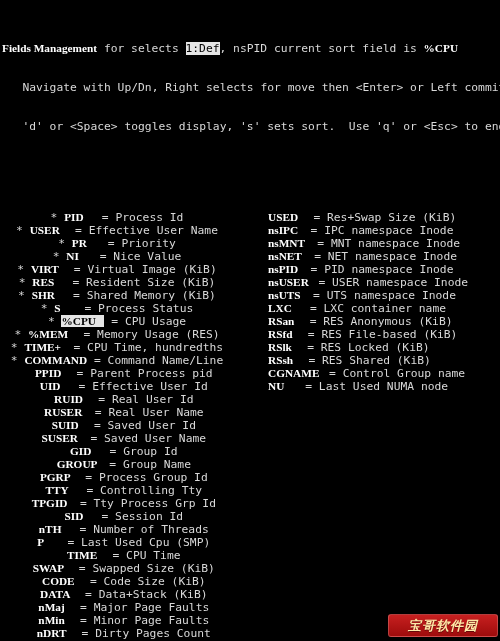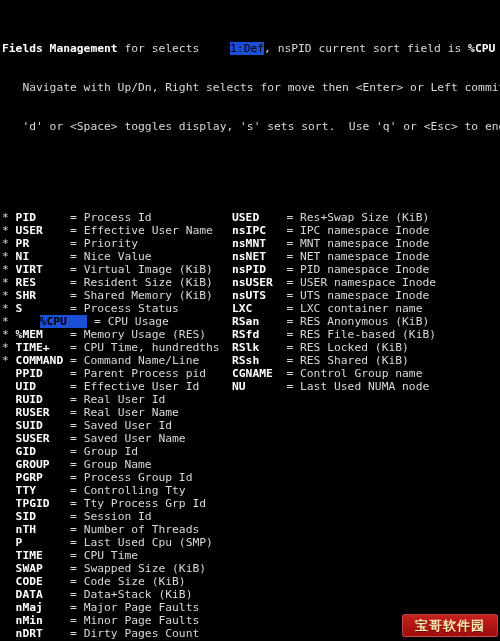--- a/index.html
+++ b/index.html
@@ -9,50 +9,50 @@
     color: #d8d8d8;
     font-family: "Menlo", "Consolas", "DejaVu Sans Mono", monospace;
     font-size: 11.3px;
     line-height: 13px;
     width: 500px;
   }
   .screen {
     padding: 3px 2px;
     white-space: pre;
   }
-  .bold { font-weight: bold; color: #ffffff; }
+  .bold { font-weight: bold; color: #ffffff; font-family: Liberation Serif, serif; }
   .hi {
-    background: #1d4ed8;
+    background: #e5e5e5;
     color: #000;
-    margin-left: 24px;
   }
   .row { display: flex; }
-  .left-col { width: 230px; flex-shrink: 0;}
-  .right-col { flex: 1; }
+  .left-col { width: 230px; flex-shrink: 0; text-align: center;}
+  .right-col { flex: 1; margin-left: 36px; }
   .row, .line { white-space: pre; }
   .watermarks {
     position: fixed;
     right: 2px;
     bottom: 4px;
     display: flex;
     flex-direction: column;
     align-items: flex-end;
     gap: 2px;
   }
   .wm {
     background: linear-gradient(#c72020,#9e0c0c);
     color: #ffe9a8;
     font-weight: bold;
     font-family: sans-serif;
     font-size: 13px;
-    padding: 4px 12px;
+    padding: 4px 19px;
     border-radius: 3px;
     border: 1px solid rgba(255,255,255,0.2);
     text-shadow: 0 1px 0 rgba(0,0,0,0.4);
     letter-spacing: 1px;
+    font-style: italic;
   }
 </style>
 </head>
 <body>
 
 <div class="screen">
 
   <div class="line"><span class="bold">Fields Management</span><span> for selects </span><span class="hi">1:Def</span><span>, nsPID current sort field is </span><span class="bold">%CPU</span></div>
   <div class="line">   Navigate with Up/Dn, Right selects for move then &lt;Enter&gt; or Left commits,</div>
   <div class="line">   'd' or &lt;Space&gt; toggles display, 's' sets sort.  Use 'q' or &lt;Esc&gt; to end!</div>

